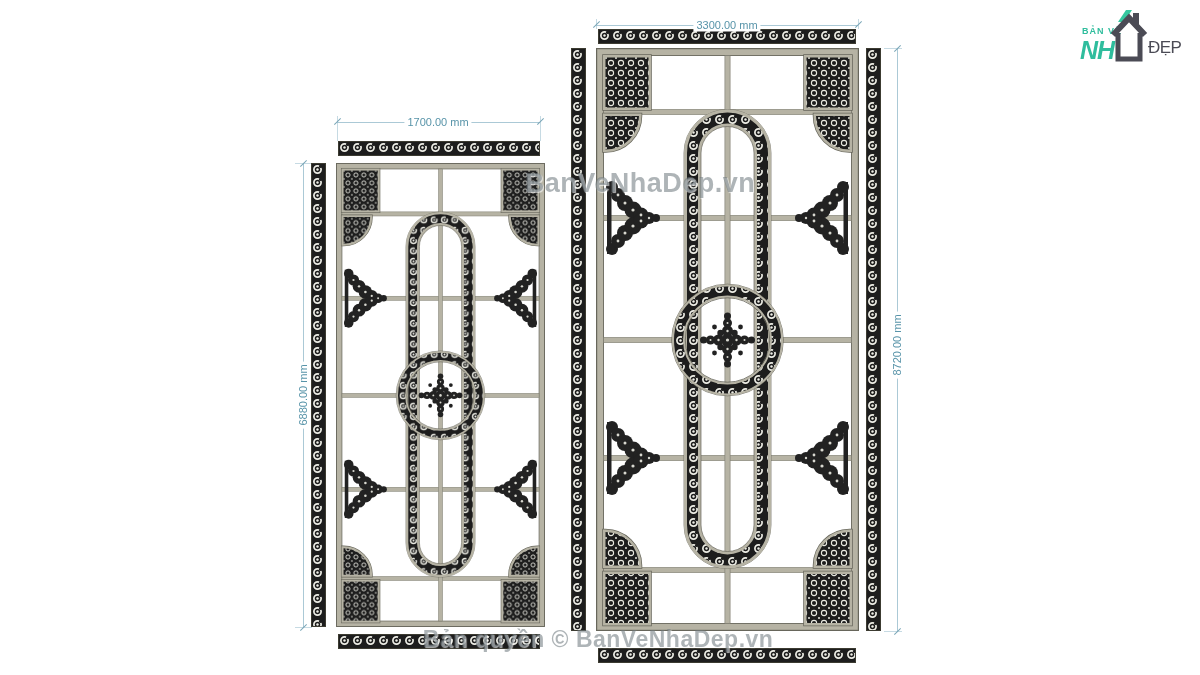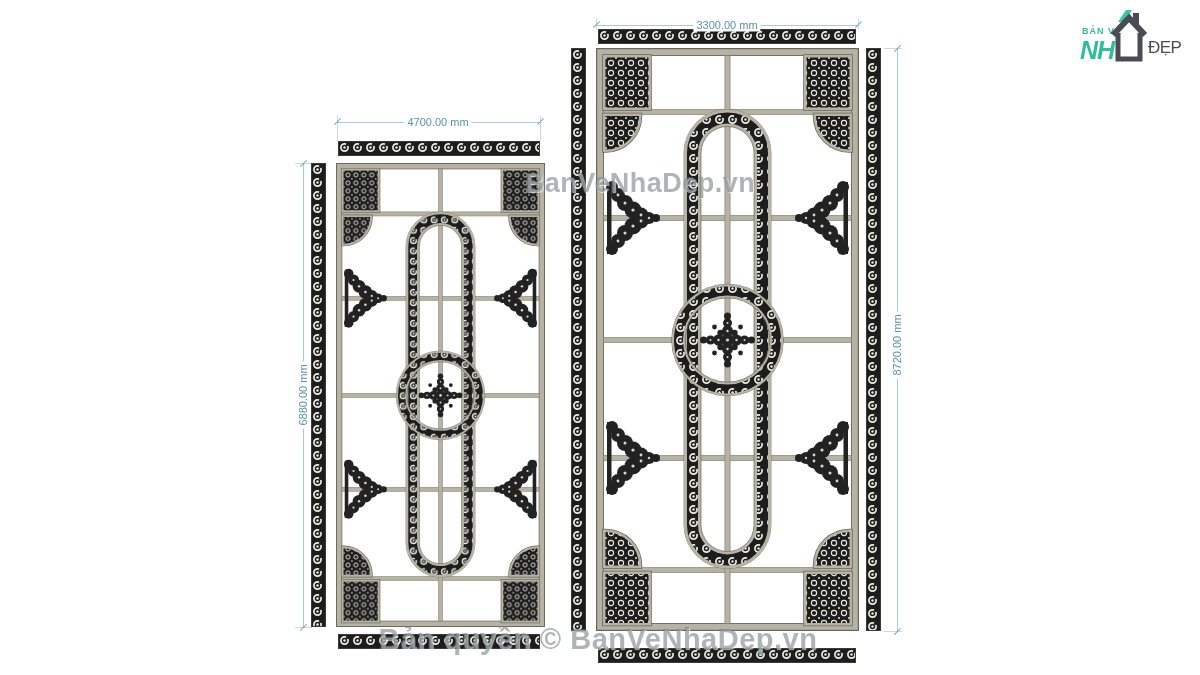--- a/index.html
+++ b/index.html
@@ -10,21 +10,21 @@
   .dim-line-v{position:absolute;width:0;border-left:1px solid #abc9d6;}
   .ext{position:absolute;background:#c6dae3;}
   .tick{position:absolute;width:9px;height:1px;background:#79a6b7;transform:rotate(-45deg);}
   .dim-label{position:absolute;transform:translate(-50%,-50%);background:#fff;color:#5894a9;
              font-size:11px;line-height:13px;padding:0 3px;white-space:nowrap;z-index:2;}
   .dim-label.vert{transform:translate(-50%,-50%) rotate(-90deg);}
   .wm{position:absolute;transform:translate(-50%,-50%);color:rgba(108,119,123,0.55);
       font-weight:bold;white-space:nowrap;z-index:5;pointer-events:none;
       text-shadow:1px 1px 1px rgba(255,255,255,0.65);text-align:right;}
   .wm.mid{font-size:27px;letter-spacing:0.5px;}
-  .wm.bot{font-size:29px;letter-spacing:0.5px;}
+  .wm.bot{font-size:23px;letter-spacing:0.5px;}
   .logo{position:absolute;left:1076px;top:5px;width:124px;height:68px;z-index:6;}
   .logo .tagline{position:absolute;left:6px;top:21px;font-size:9px;font-weight:bold;
                  letter-spacing:1px;color:#2fbd9d;}
   .logo .brand-left{position:absolute;left:4px;top:31px;font-size:25px;font-weight:bold;
                     letter-spacing:-1px;color:#2fbd9d;font-style:italic;}
   .logo .brand-right{position:absolute;left:72px;top:33px;font-size:17px;font-weight:normal;
                      letter-spacing:-0.5px;color:#4b4b55;}
   .logo svg{position:absolute;left:34px;top:2px;}
 </style>
 </head>
@@ -158,21 +158,21 @@
 </svg>
 
 <div class="canvas">
 
   <div>
     <div class="ext" style="left:337px;top:116px;width:1px;height:25px"></div>
     <div class="ext" style="left:540px;top:116px;width:1px;height:25px"></div>
     <div class="dim-line-h" style="left:337px;top:122px;width:203px"></div>
     <span class="tick" style="left:333px;top:121px"></span>
     <span class="tick" style="left:536px;top:121px"></span>
-    <div class="dim-label" style="left:438px;top:122px">4700.00 mm</div>
+    <div class="dim-label" style="left:438px;top:122px">1700.00 mm</div>
 
     <div class="ext" style="left:295px;top:163px;width:17px;height:1px"></div>
     <div class="ext" style="left:295px;top:627px;width:17px;height:1px"></div>
     <div class="dim-line-v" style="left:303px;top:163px;height:464px"></div>
     <span class="tick" style="left:299px;top:163px"></span>
     <span class="tick" style="left:299px;top:627px"></span>
     <div class="dim-label vert" style="left:303px;top:395px">6880.00 mm</div>
 
     <svg class="strip" style="left:338px;top:141px" width="202" height="15">
       <rect x="0.5" y="0.5" width="201" height="14" fill="url(#stripPat)" stroke="#3c3b31"></rect>

